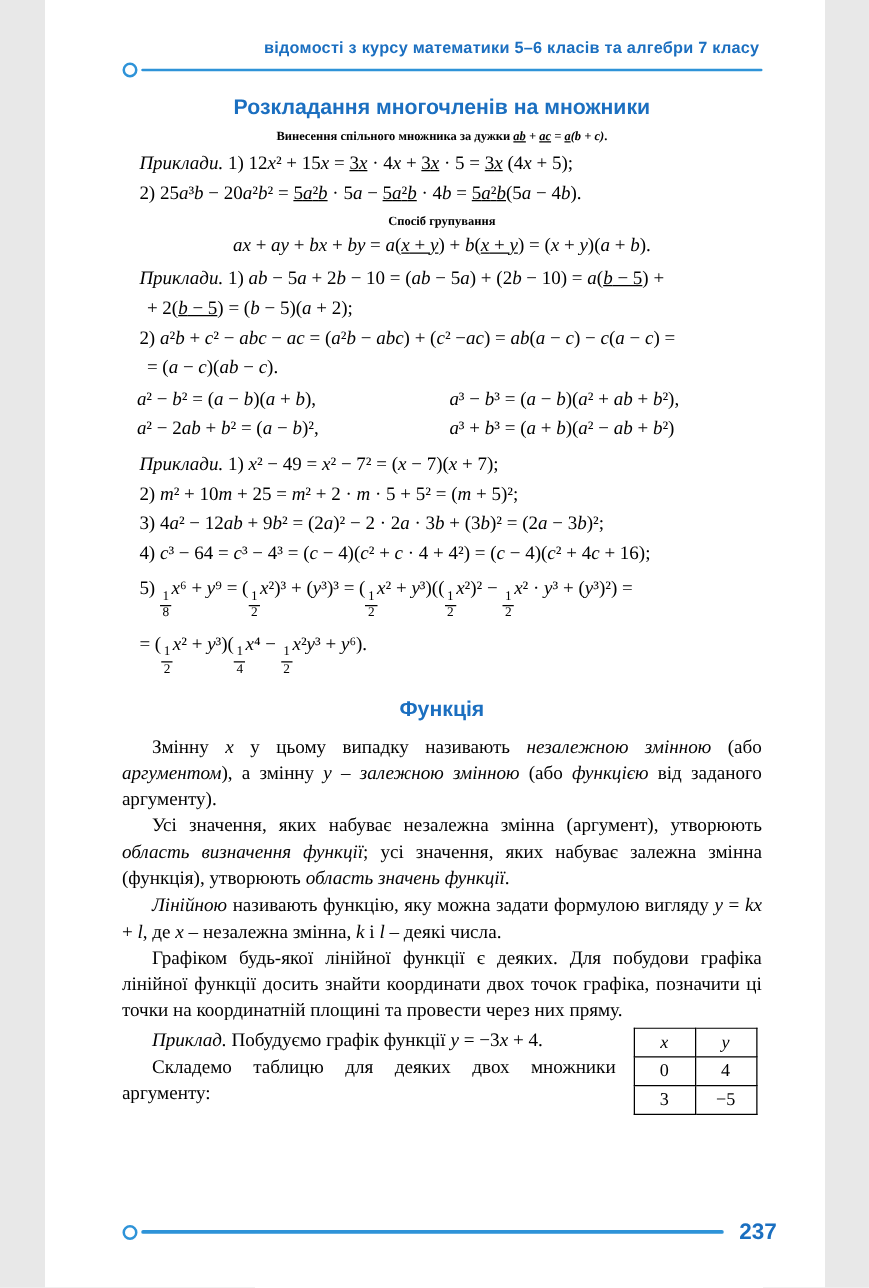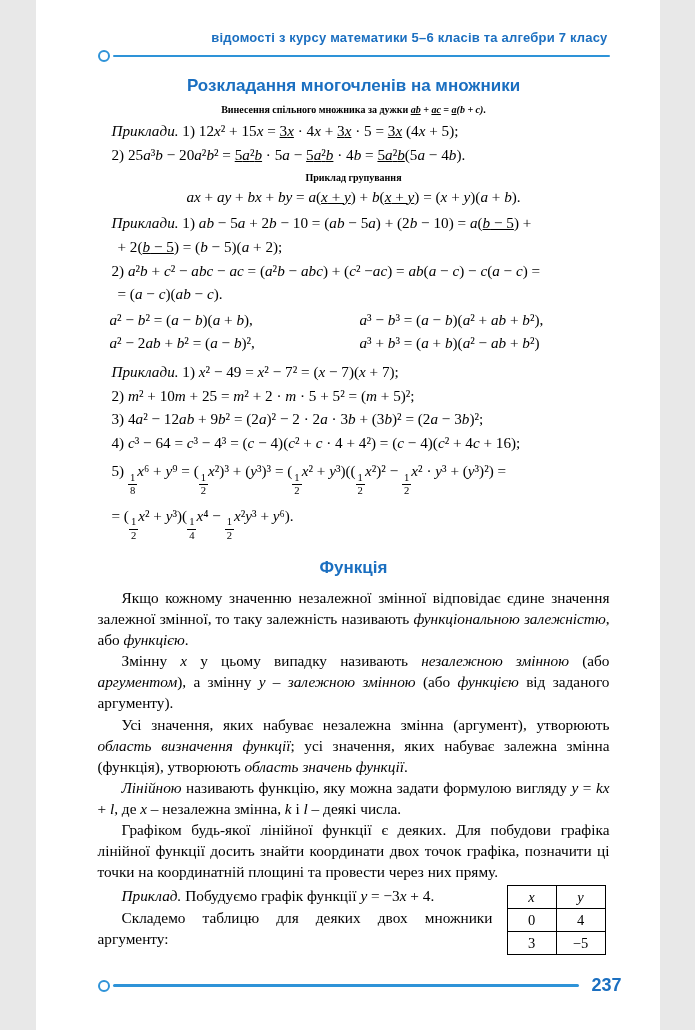--- a/index.html
+++ b/index.html
@@ -129,21 +129,21 @@
       <span class="line"></span>
     </div>
   </div>
 
   <h2 class="sec-title">Розкладання многочленів на множники</h2>
 
   <p class="bold-center">Винесення спільного множника за дужки <i><u>ab</u> + <u>ac</u> = <u>a</u>(b + c)</i>.</p>
   <p class="ex"><i>Приклади.</i> 1) 12<i>x</i>² + 15<i>x</i> = <u>3<i>x</i></u> · 4<i>x</i> + <u>3<i>x</i></u> · 5 = <u>3<i>x</i></u> (4<i>x</i> + 5);</p>
   <p class="ex">2) 25<i>a</i>³<i>b</i> − 20<i>a</i>²<i>b</i>² = <u>5<i>a</i>²<i>b</i></u> · 5<i>a</i> − <u>5<i>a</i>²<i>b</i></u> · 4<i>b</i> = <u>5<i>a</i>²<i>b</i></u>(5<i>a</i> − 4<i>b</i>).</p>
 
-  <p class="bold-center">Приклад групування</p>
+  <p class="bold-center">Спосіб групування</p>
   <p class="center-math"><i>ax</i> + <i>ay</i> + <i>bx</i> + <i>by</i> = <i>a</i>(<u><i>x</i> + <i>y</i></u>) + <i>b</i>(<u><i>x</i> + <i>y</i></u>) = (<i>x</i> + <i>y</i>)(<i>a</i> + <i>b</i>).</p>
   <p class="ex"><i>Приклади.</i> 1) <i>ab</i> − 5<i>a</i> + 2<i>b</i> − 10 = (<i>ab</i> − 5<i>a</i>) + (2<i>b</i> − 10) = <i>a</i>(<u><i>b</i> − 5</u>) +</p>
   <p class="ex noind">+ 2(<u><i>b</i> − 5</u>) = (<i>b</i> − 5)(<i>a</i> + 2);</p>
   <p class="ex">2) <i>a</i>²<i>b</i> + <i>c</i>² − <i>abc</i> − <i>ac</i> = (<i>a</i>²<i>b</i> − <i>abc</i>) + (<i>c</i>² −<i>ac</i>) = <i>ab</i>(<i>a</i> − <i>c</i>) − <i>c</i>(<i>a</i> − <i>c</i>) =</p>
   <p class="ex noind">= (<i>a</i> − <i>c</i>)(<i>ab</i> − <i>c</i>).</p>
 
   <div class="cols">
     <div class="col">
       <div><i>a</i>² − <i>b</i>² = (<i>a</i> − <i>b</i>)(<i>a</i> + <i>b</i>),</div>
       <div><i>a</i>² − 2<i>ab</i> + <i>b</i>² = (<i>a</i> − <i>b</i>)²,</div>
@@ -178,21 +178,20 @@
         <span class="den">2</span>
       </span><i>x</i>² + <i>y</i>³)(<span class="frac">
         <span class="num">1</span>
         <span class="den">4</span>
       </span><i>x</i>⁴ − <span class="frac">
         <span class="num">1</span>
         <span class="den">2</span>
       </span><i>x</i>²<i>y</i>³ + <i>y</i>⁶).</p>
 
   <h2 class="sec-title second">Функція</h2>
-  <p class="para">Якщо кожному значенню незалежної змінної відповідає єдине значення залежної змінної, то таку залежність називають <i>функціональною залежністю</i>, або <i>функцією</i>.</p>
   <p class="para">Змінну <i>x</i> у цьому випадку називають <i>незалежною змінною</i> (або <i>аргументом</i>), а змінну <i>y</i> – <i>залежною змінною</i> (або <i>функцією</i> від заданого аргументу).</p>
   <p class="para">Усі значення, яких набуває незалежна змінна (аргумент), утворюють <i>область визначення функції</i>; усі значення, яких набуває залежна змінна (функція), утворюють <i>область значень функції</i>.</p>
   <p class="para"><i>Лінійною</i> називають функцію, яку можна задати формулою вигляду <i>y</i> = <i>kx</i> + <i>l</i>, де <i>x</i> – незалежна змінна, <i>k</i> і <i>l</i> – деякі числа.</p>
   <p class="para">Графіком будь-якої лінійної функції є деяких. Для побудови графіка лінійної функції досить знайти координати двох точок графіка, позначити ці точки на координатній площині та провести через них пряму.</p>
 
   <div class="tail">
     <table class="val-table">
       <tbody>
           <tr>
         <th>x</th>

